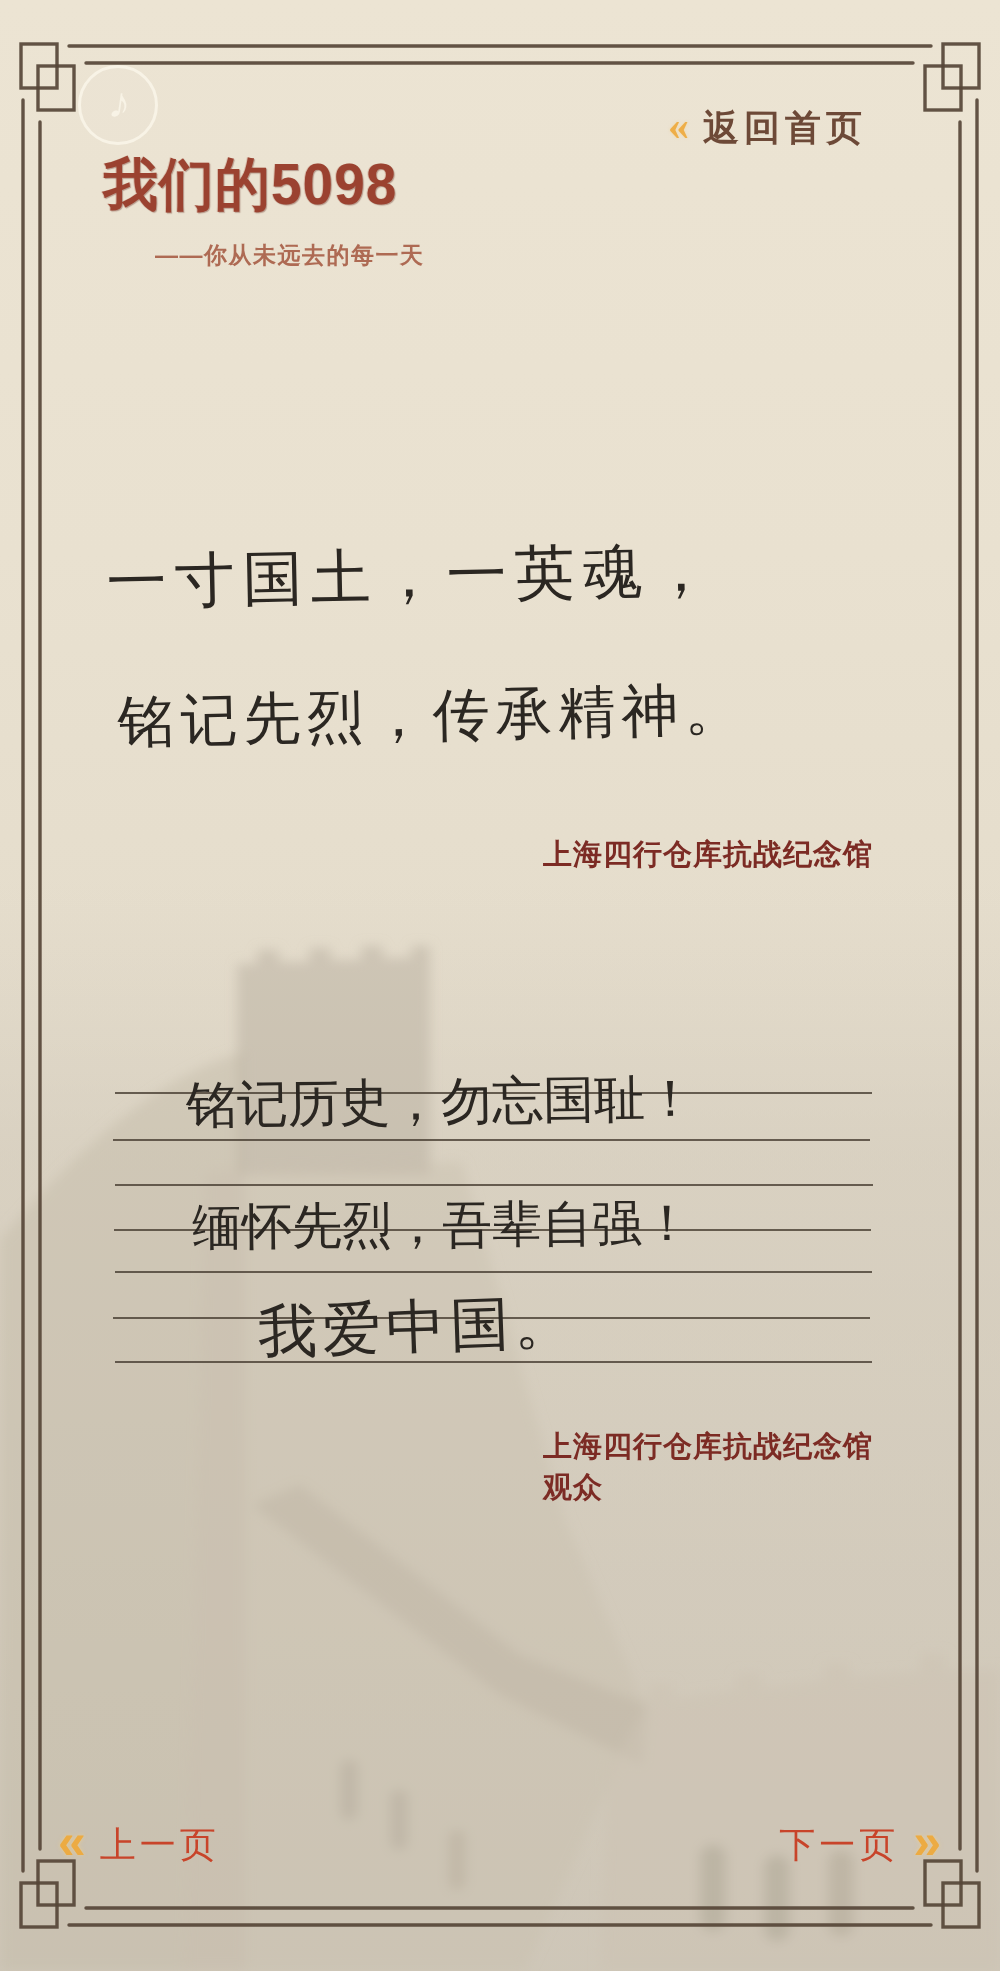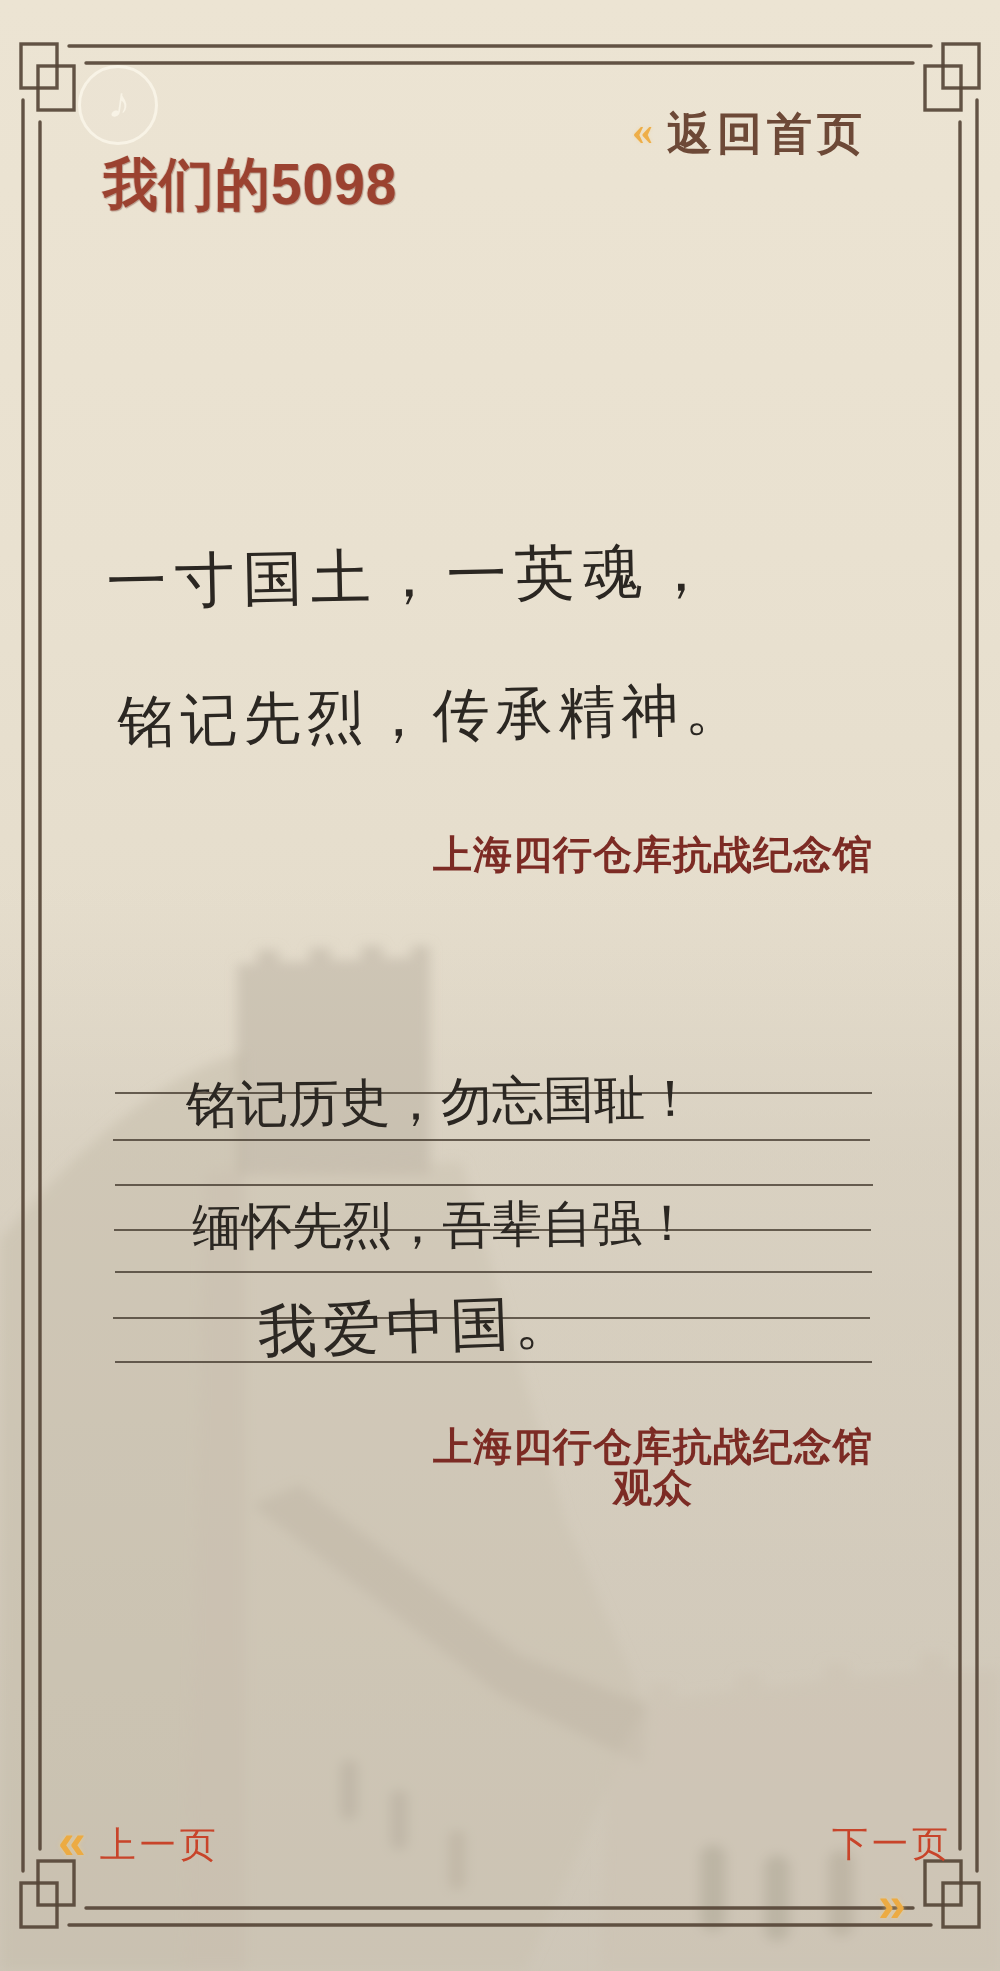--- a/index.html
+++ b/index.html
@@ -15,51 +15,51 @@
   .music-btn{
     position:absolute;left:78px;top:65px;width:74px;height:74px;border-radius:50%;
     border:3px solid #f8f3e6;color:#f8f3e6;display:flex;align-items:center;justify-content:center;
     cursor:pointer;background:rgba(255,252,244,0.03);
   }
   .music-btn .note{font-size:44px;line-height:1;transform:translate(2px,-2px) rotate(8deg);}
 
   
   .back-link{position:absolute;top:104px;right:133px;display:flex;align-items:center;gap:14px;cursor:pointer;}
   .back-link .chev{color:#eeae48;font-size:42px;font-weight:bold;line-height:1;transform:translateY(-3px);text-shadow:0 0 3px rgba(246,206,130,.55);}
-  .back-link .lbl{color:#6d4937;font-size:45px;font-weight:bold;letter-spacing:5px;}
+  .back-link .lbl{color:#6d4937;font-size:36px;font-weight:bold;letter-spacing:5px;}
 
   
   .logo-title{
     position:absolute;left:103px;top:148px;font-size:55px;font-weight:900;letter-spacing:1px;
     color:#9b4230;text-shadow:1px 1px 1px rgba(94,31,21,.38), -1px 0 0 rgba(168,84,62,.25);
     transform:scaleY(1.04);
   }
   .logo-subtitle{position:absolute;left:155px;top:240px;font-size:23px;font-weight:bold;color:#ae6a53;letter-spacing:1.5px;}
 
   
   .hand{color:#2b2722;font-family:"DejaVu Sans",sans-serif;font-weight:500;white-space:nowrap;}
   .entry1-lines{position:absolute;left:108px;top:505px;transform:rotate(-1.2deg);}
   .entry1-lines .hl{font-size:60px;letter-spacing:8px;line-height:140px;}
   .entry1-lines .hl:nth-child(2){margin-left:8px;font-size:57px;letter-spacing:6px;}
 
   .m2-l1{position:absolute;left:186px;top:1068px;font-size:51px;transform:rotate(-0.8deg);}
   .m2-l2{position:absolute;left:192px;top:1192px;font-size:50px;transform:rotate(-0.5deg);}
   .m2-l3{position:absolute;left:258px;top:1288px;font-size:59px;letter-spacing:5px;transform:rotate(-2deg);}
 
   
-  .attr{position:absolute;right:127px;text-align:center;color:#7c2b24;font-weight:bold;font-size:39px;line-height:41px;letter-spacing:1px;}
+  .attr{position:absolute;right:127px;text-align:left;color:#7c2b24;font-weight:bold;font-size:29px;line-height:41px;letter-spacing:1px;}
   .attr-1{top:834px;}
   .attr-2{top:1426px;}
 
   
   .page-btn{position:absolute;display:flex;align-items:center;gap:14px;cursor:pointer;top:1820px;}
   .page-btn .lbl{color:#c8442a;font-size:36px;font-weight:normal;letter-spacing:4px;}
   .page-btn .chev{color:#ecab43;font-size:50px;font-weight:bold;line-height:1;transform:translateY(-4px);text-shadow:0 0 4px rgba(248,208,130,.6);}
   .prev-btn{left:58px;}
-  .next-btn{right:48px;flex-direction:column;}
+  .next-btn{right:59px;}
 </style>
 </head>
 <body>
 
 <div class="stage">
 
   <svg class="layer" viewBox="0 0 1000 1971">
     <defs>
       <filter id="soft" x="-20%" y="-20%" width="140%" height="140%">
           <feGaussianBlur stdDeviation="6"></feGaussianBlur>
@@ -127,20 +127,21 @@
   <div class="music-btn">
     <span class="note">♪</span>
   </div>
 
   <div class="back-link serif">
     <span class="chev">«</span>
     <span class="lbl serif">返回首页</span>
   </div>
 
   <div class="logo-title">我们的5098</div>
+  <div class="logo-subtitle">——你从未远去的每一天</div>
 
   <div class="entry1-lines">
     <div class="hand hl">一寸国土，一英魂，</div>
     <div class="hand hl">铭记先烈，传承精神。</div>
   </div>
   <div class="attr attr-1 serif">
     <div>上海四行仓库抗战纪念馆</div>
   </div>
 
   <div class="hand m2-l1">铭记历史，勿忘国耻！</div>

